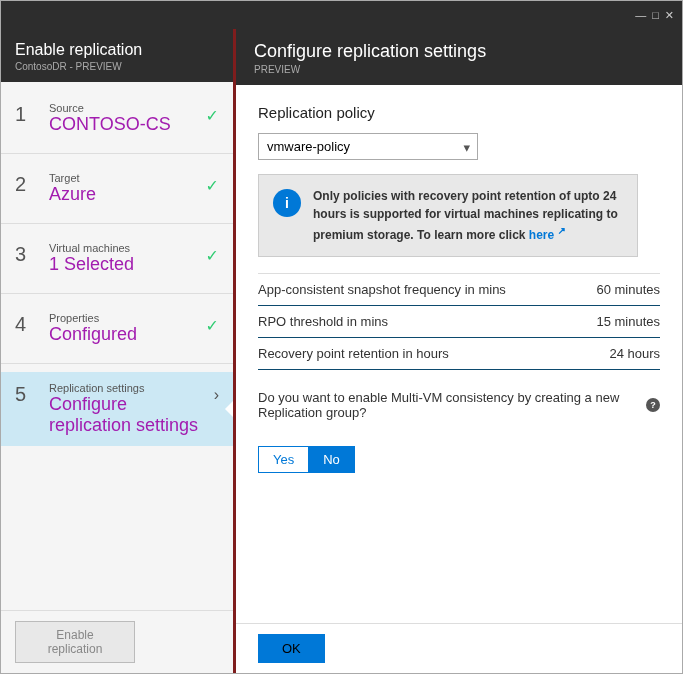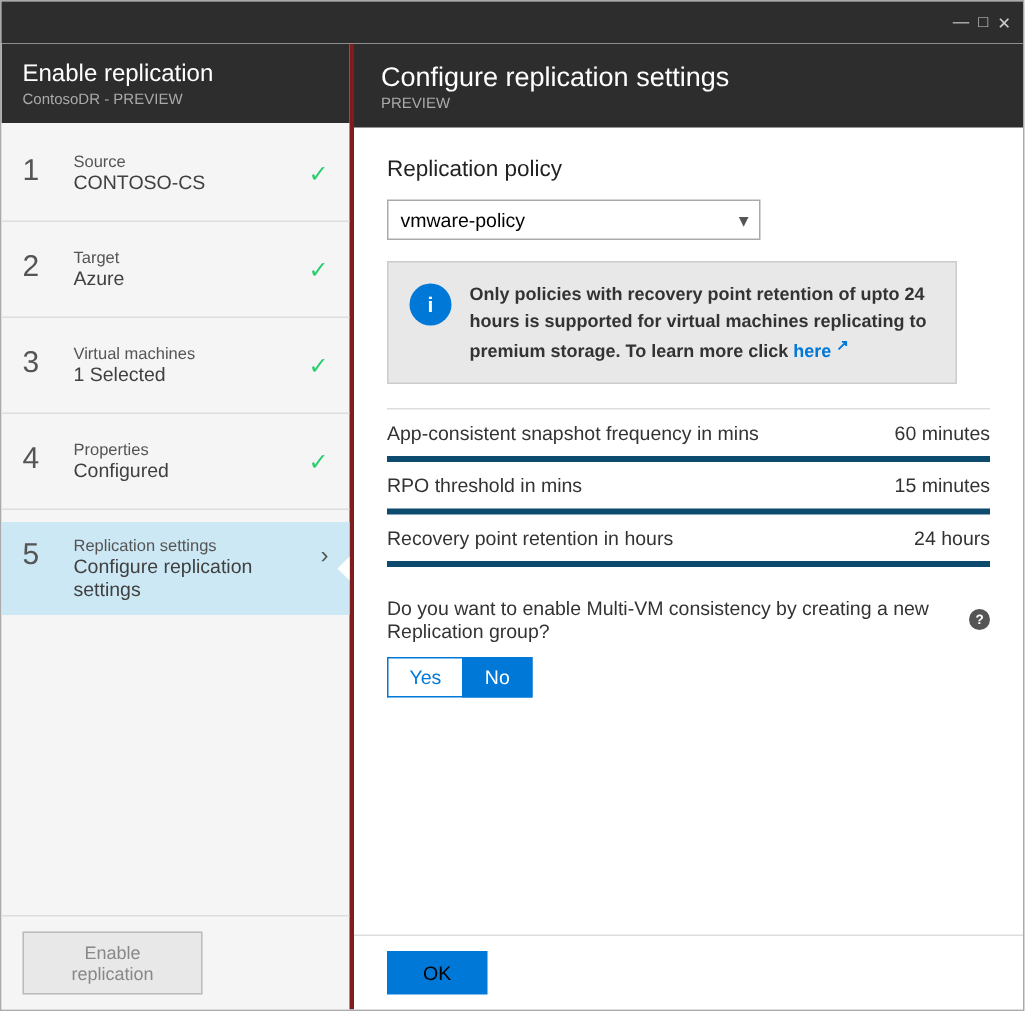--- a/index.html
+++ b/index.html
@@ -109,22 +109,22 @@
     }
     .step-info {
       flex: 1;
       padding-left: 6px;
     }
     .step-label {
       font-size: 11px;
       color: #555;
     }
     .step-value {
-      font-size: 13px;
-      color: #404040;
+      font-size: 18px;
+      color: #a21caf;
       font-weight: 400;
     }
     .step-check {
       color: #2ecc71;
       font-size: 16px;
       margin-top: 4px;
     }
     .step-arrow {
       color: #555;
       font-size: 16px;
@@ -173,21 +173,21 @@
     .section-title {
       font-size: 15px;
       font-weight: 400;
       color: #222;
       margin-bottom: 12px;
     }
     .dropdown-container {
       margin-bottom: 14px;
     }
     .dropdown-select {
-      width: 249px;
+      width: 220px;
       padding: 5px 8px;
       border: 1px solid #aaa;
       font-size: 13px;
       background: #fff;
       appearance: none;
       -webkit-appearance: none;
       cursor: pointer;
       position: relative;
     }
     .dropdown-wrapper {
@@ -243,21 +243,21 @@
     }
     .settings-table {
       width: 100%;
       border-top: 1px solid #ddd;
       margin-bottom: 20px;
     }
     .settings-row {
       display: flex;
       justify-content: space-between;
       padding: 8px 0;
-      border-bottom: 4px solid #0c4a6e;
+      border-bottom: 1px solid #0c4a6e;
     }
     .settings-label {
       color: #333;
       font-size: 13px;
     }
     .settings-value {
       color: #333;
       font-size: 13px;
     }
     .consistency-section {
@@ -295,20 +295,21 @@
       display: flex;
       gap: 0;
     }
     .toggle-btn {
       padding: 5px 14px;
       border: 1px solid #0078d7;
       font-size: 13px;
       cursor: pointer;
       background: #fff;
       color: #0078d7;
+      margin-top: 16px;
     }
     .toggle-btn.active {
       background: #0078d7;
       color: #fff;
     }
     .toggle-btn:first-child {
       border-right: none;
     }
     .right-footer {
       padding: 10px 22px;

